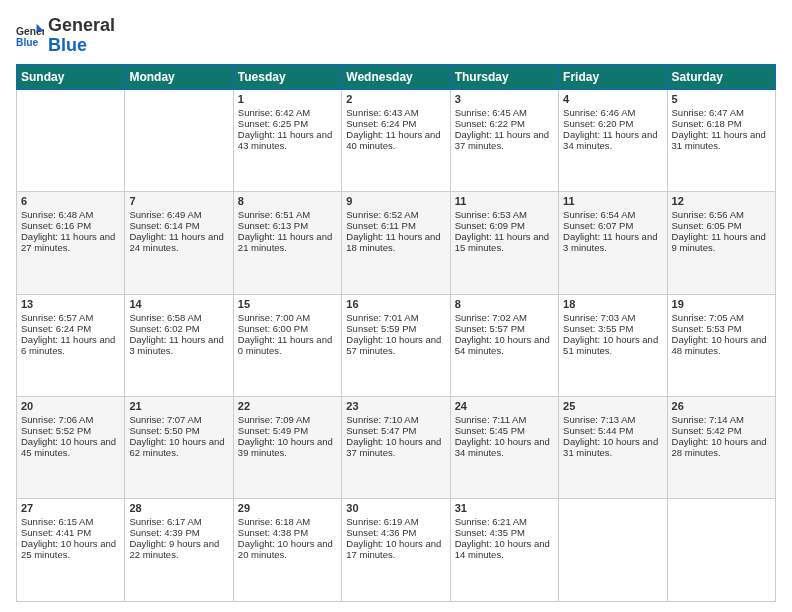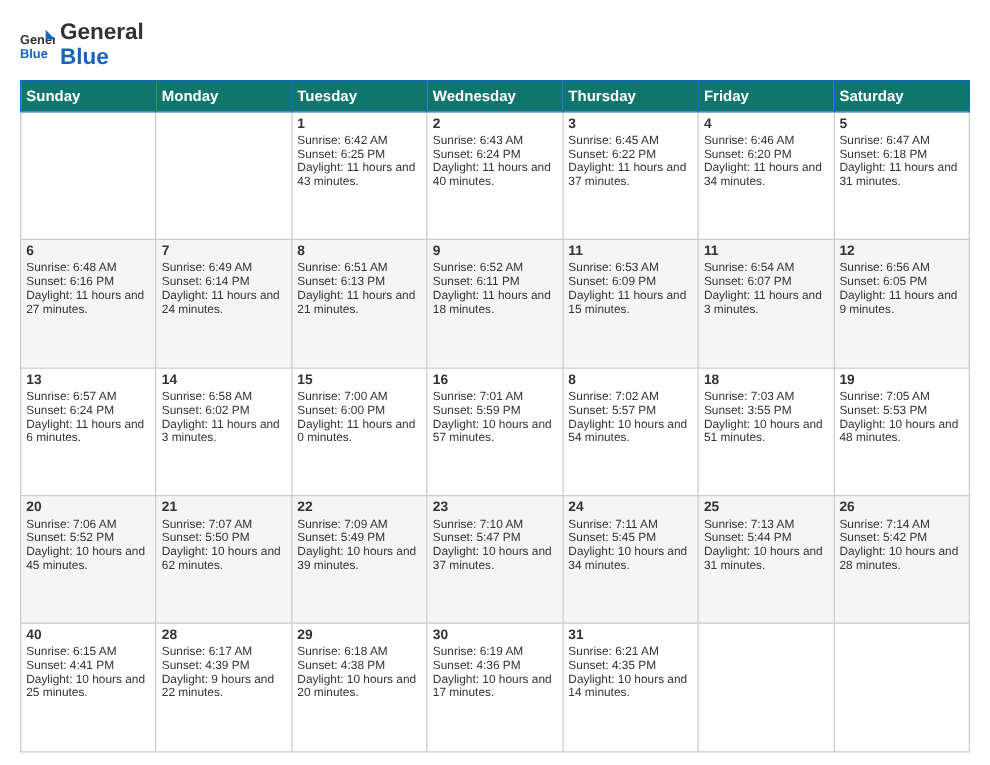--- a/index.html
+++ b/index.html
@@ -294,21 +294,21 @@
           </td>
           <td>
             <span class="day-num">26</span>
             <div>Sunrise: 7:14 AM</div>
             <div>Sunset: 5:42 PM</div>
             <div>Daylight: 10 hours and 28 minutes.</div>
           </td>
         </tr>
         <tr>
           <td>
-            <span class="day-num">40</span>
+            <span class="day-num">27</span>
             <div>Sunrise: 6:15 AM</div>
             <div>Sunset: 4:41 PM</div>
             <div>Daylight: 10 hours and 25 minutes.</div>
           </td>
           <td>
             <span class="day-num">28</span>
             <div>Sunrise: 6:17 AM</div>
             <div>Sunset: 4:39 PM</div>
             <div>Daylight: 9 hours and 22 minutes.</div>
           </td>

